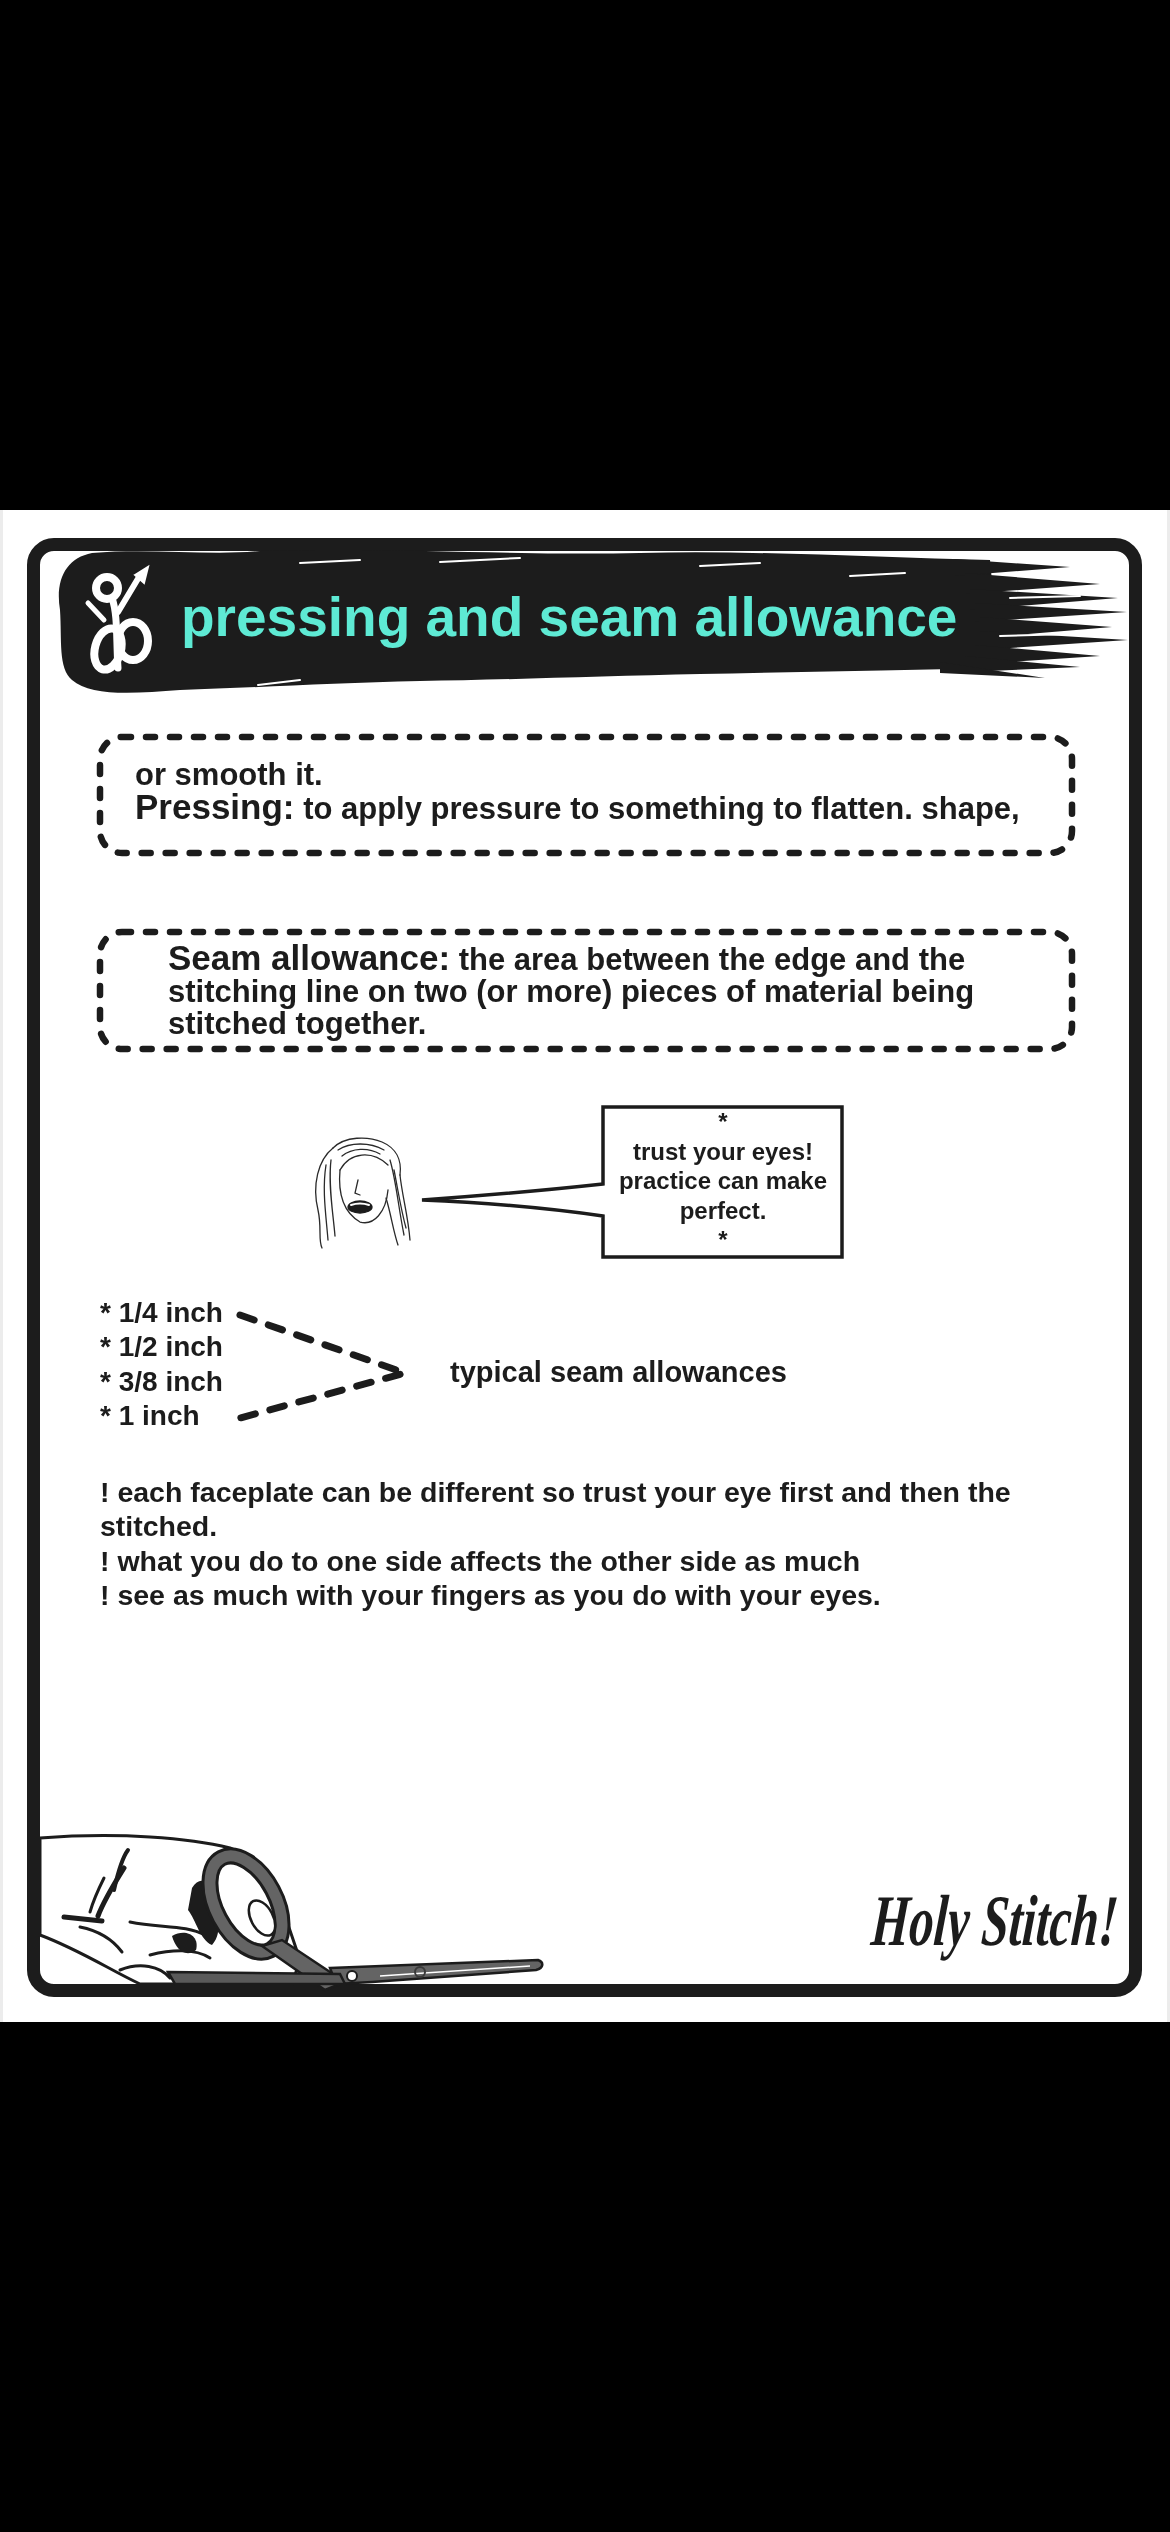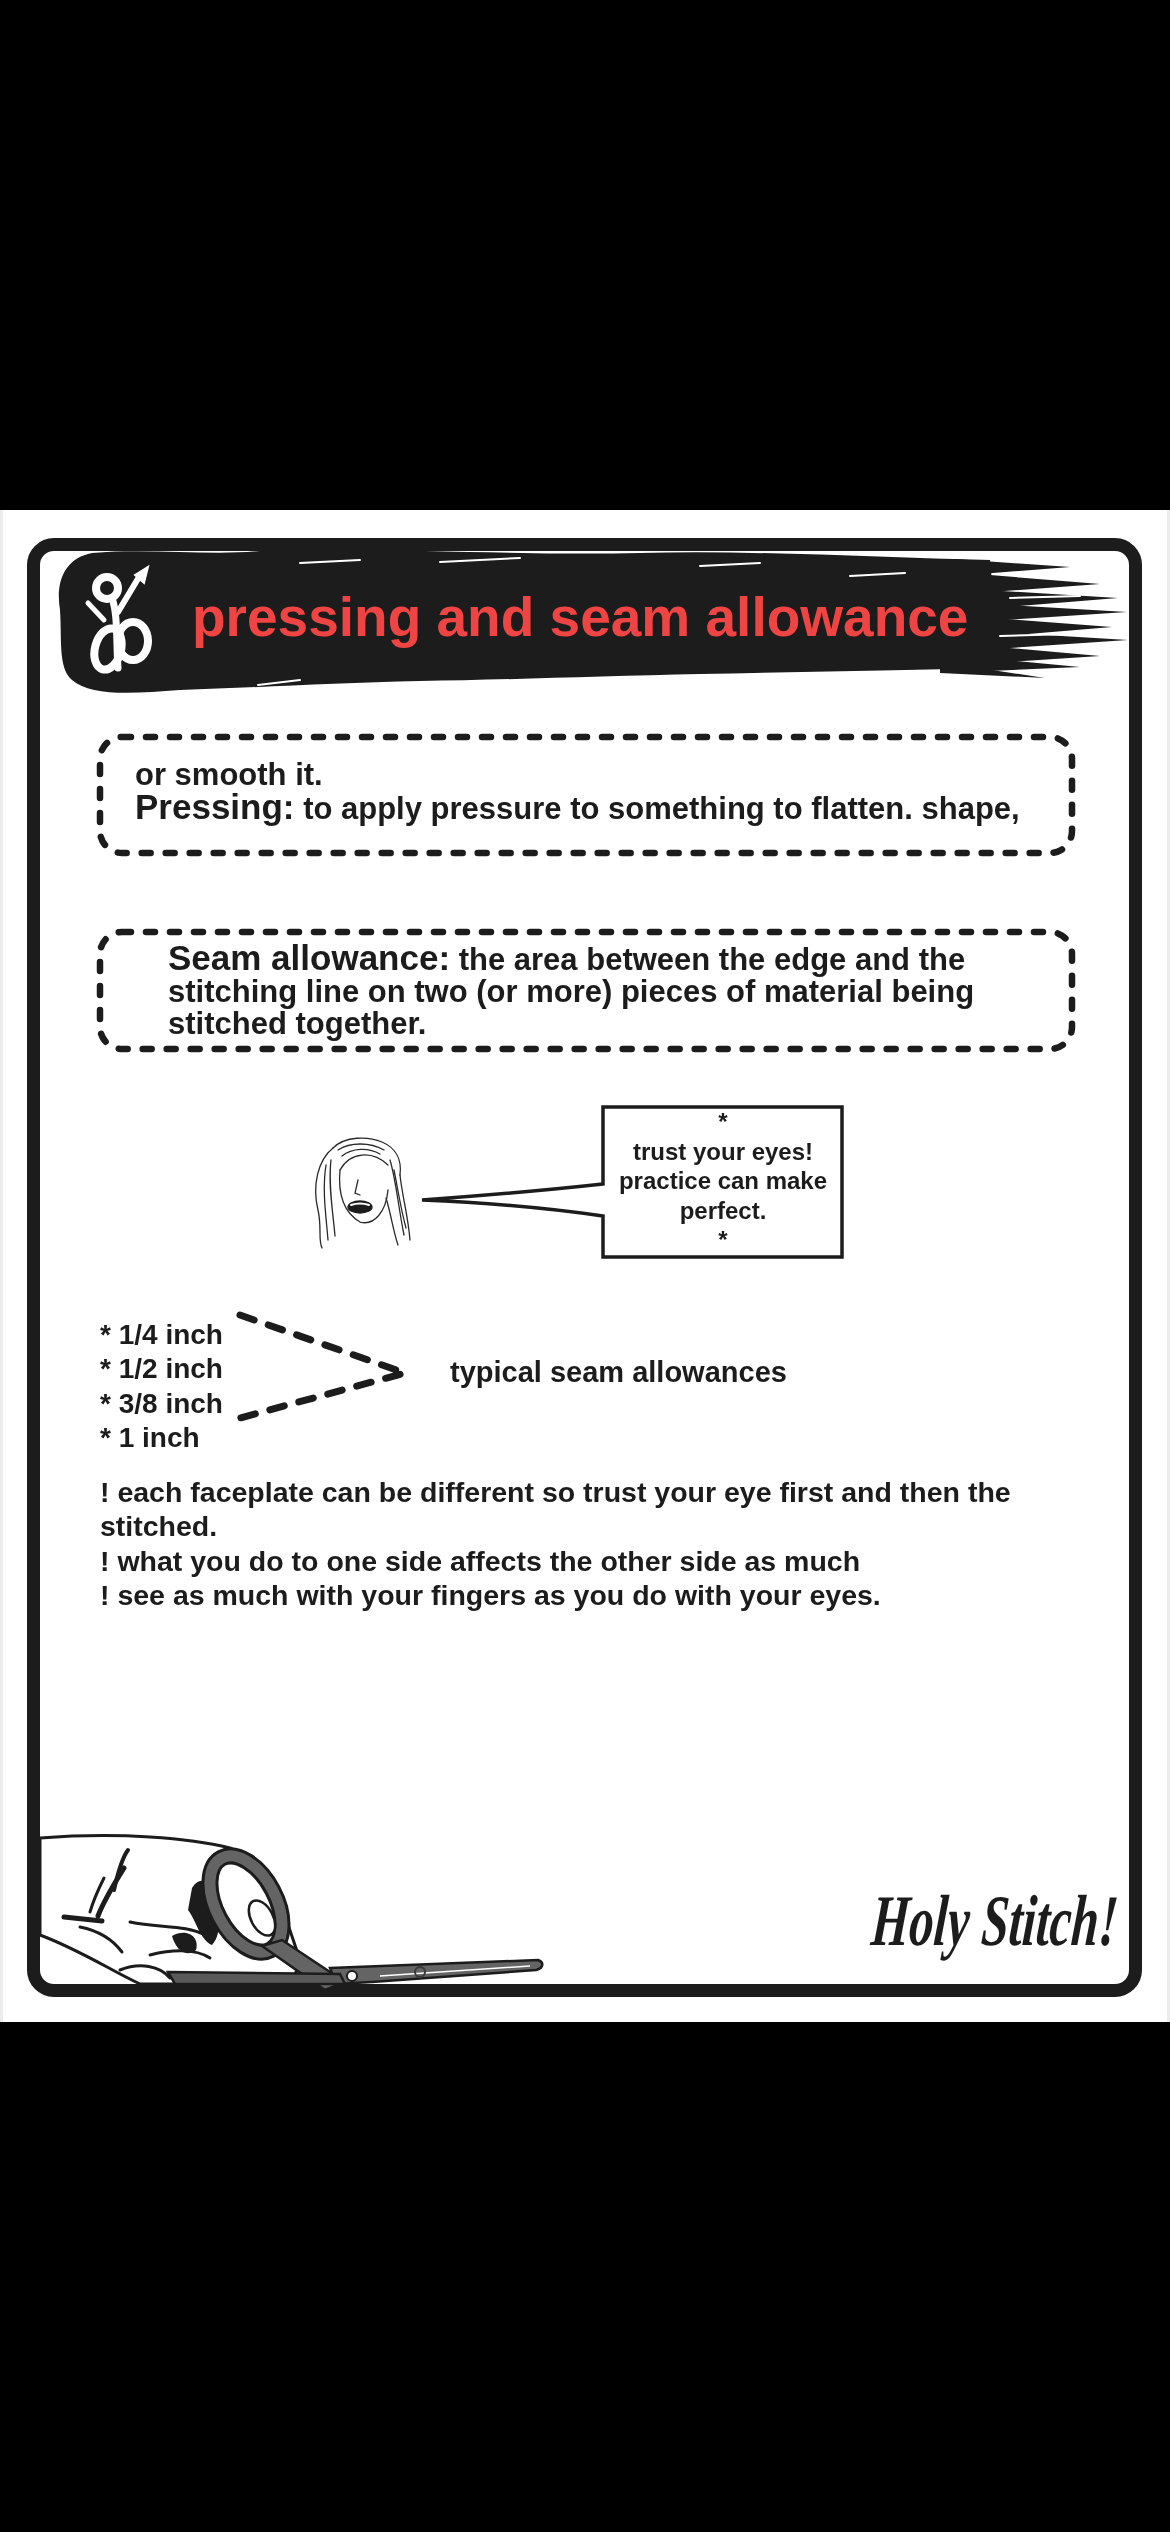--- a/index.html
+++ b/index.html
@@ -23,32 +23,32 @@
     border-left: 3px solid var(--edge);
     border-right: 3px solid var(--edge);
   }
   .frame {
     position: absolute; left: 27px; top: 538px; width: 1115px; height: 1459px;
     box-sizing: border-box; border: 13px solid var(--ink); border-radius: 27px;
   }
   svg.art { position: absolute; left: 0; top: 0; width: 1170px; height: 2532px; }
   .t { position: absolute; white-space: nowrap; font-weight: bold; }
   .title {
-    left: 192px; top: 590px; font-size: 55px; line-height: 55px; color: #ef4444;
+    left: 181px; top: 590px; font-size: 55px; line-height: 55px; color: #5eead4;
   }
   .def { position: absolute; }
   .def .line { font-size: 31px; line-height: 32px; font-weight: bold; white-space: nowrap; }
   .def .term { font-size: 35px; }
   .def1 { left: 135px; top: 759px; }
   .def2 { left: 136px; top: 942px; margin-left: 32px; }
   .bubble-text {
     position: absolute; left: 606px; top: 1107px; width: 234px; text-align: center;
     font-size: 24px; line-height: 29.5px; font-weight: bold;
   }
-  .seam-list { position: absolute; left: 100px; top: 1296px; margin-top: 22px; }
+  .seam-list { position: absolute; left: 100px; top: 1296px; }
   .seam-list div { font-size: 28px; line-height: 34.3px; font-weight: bold; white-space: nowrap; }
   .seam-label { left: 450px; top: 1356px; font-size: 29px; line-height: 32px; }
   .notes { position: absolute; left: 100px; top: 1475px; }
   .notes div { font-size: 28.5px; line-height: 34.3px; font-weight: bold; white-space: nowrap; }
   .brand {
     left: 870px; top: 1903px; font-family: "Liberation Serif", serif; font-style: italic;
     font-size: 50px; line-height: 50px; transform-origin: 0 42px; transform: scale(0.98, 1.45) skewX(-6deg);
   }
 </style>
 </head>

